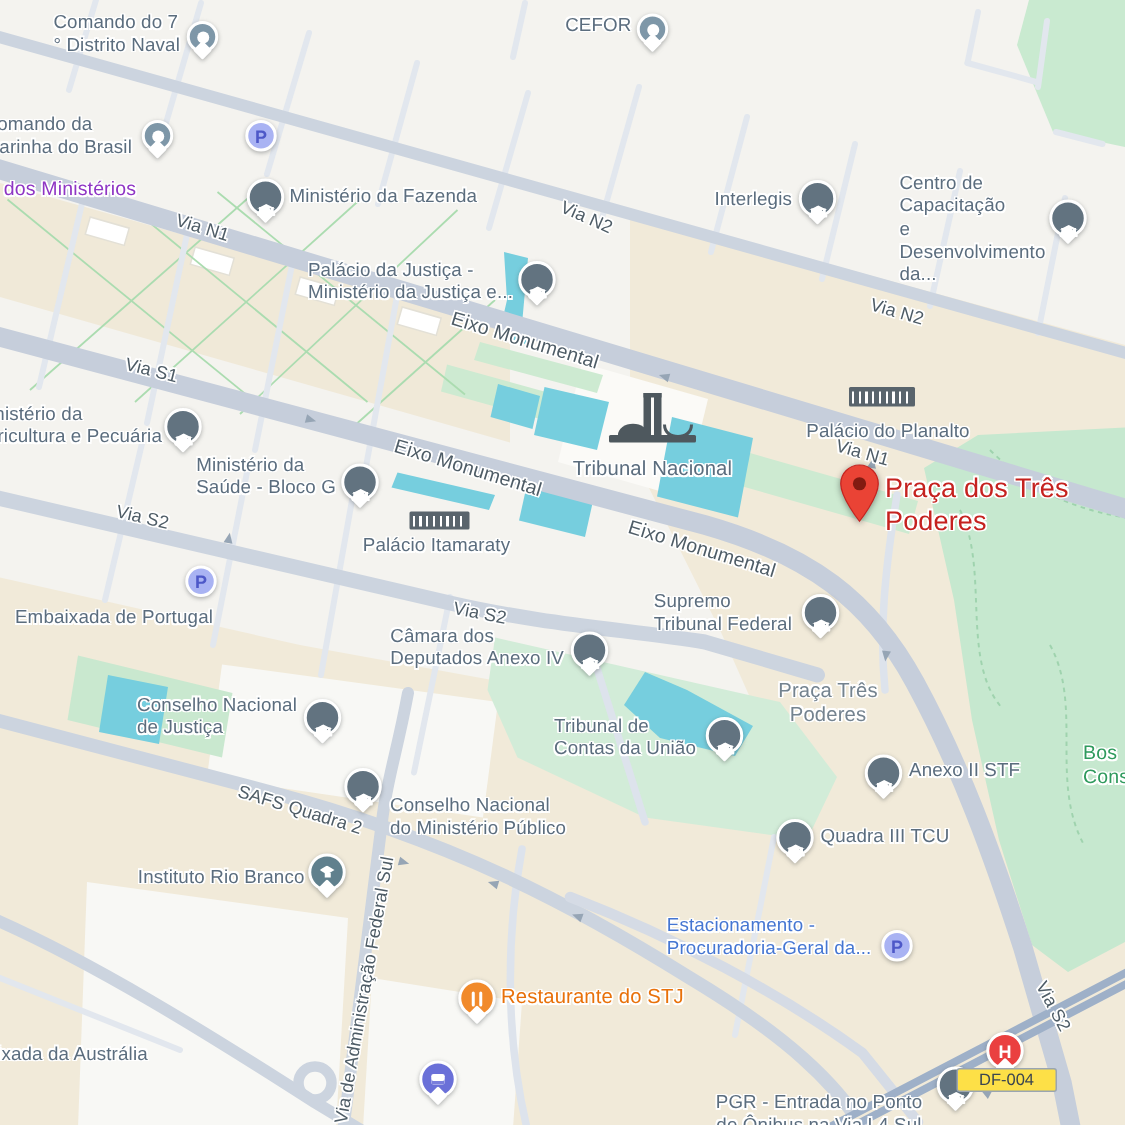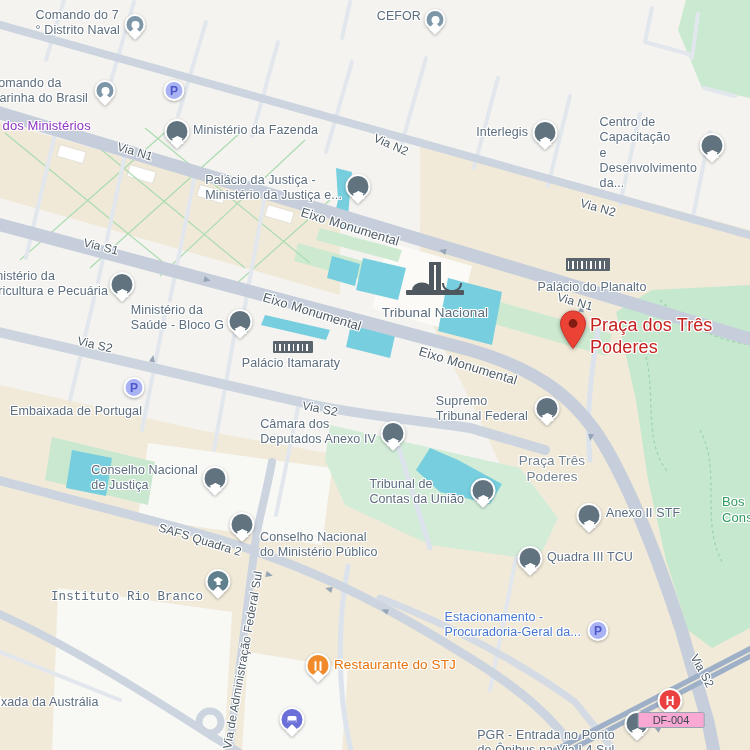--- a/index.html
+++ b/index.html
@@ -39,21 +39,21 @@
   .pletter{font-size:12px;font-weight:bold;color:#4d58c8;}
   .hletter{font-size:12px;font-weight:bold;color:#fff;}
   .fork{width:10px;height:10px;position:relative;}
   .fork i{position:absolute;top:0;width:2.4px;height:10px;background:#fff;border-radius:1px;}
   .fork .f1{left:1px;} .fork .f2{left:6px;}
   .bed{width:9px;height:7px;background:#fff;border-radius:1.5px;
        box-shadow:inset 0 -2.4px 0 rgba(106,112,216,.9);}
   .bldg{position:absolute;z-index:4;background:#59646c;border-radius:1px;}
   .bldg i{position:absolute;left:2px;right:2px;top:3px;bottom:2px;
           background:repeating-linear-gradient(90deg,#fff 0 1.5px,rgba(0,0,0,0) 1.5px 4.5px);}
-  .shield{position:absolute;z-index:6;transform:translate(-50%,-50%);background:#f9a8d4;
+  .shield{position:absolute;z-index:6;transform:translate(-50%,-50%);background:#fde047;
           border:1.5px solid #9aa5b1;border-radius:2px;color:#3c4650;font-size:11px;
           padding:1px 14px;white-space:nowrap;}
   .marker{position:absolute;z-index:7;transform:translate(-50%,-100%);
           filter:drop-shadow(0 1px 2px rgba(0,0,0,.4));}
 </style>
 </head>
 <body>
 
 <div id="map">
 
@@ -231,21 +231,21 @@
   <div class="lbl ra" style="left:198px;top:478px;">Conselho Nacional
 de Justiça</div>
   <div class="lbl ra" style="left:464px;top:492px;">Tribunal de
 Contas da União</div>
   <div class="lbl greenlbl la" style="left:722px;top:510px;">Bos
 Cons</div>
   <div class="lbl la" style="left:606px;top:514px;">Anexo II STF</div>
   <div class="lbl la" style="left:260px;top:545px;">Conselho Nacional
 do Ministério Público</div>
   <div class="lbl la" style="left:547px;top:558px;">Quadra III TCU</div>
-  <div class="lbl ra" style="left:203px;top:598px;font-family:Liberation Mono, monospace;">Instituto Rio Branco</div>
+  <div class="lbl ra" style="left:203px;top:585px;">Instituto Rio Branco</div>
   <div class="lbl blue ra" style="left:581px;top:625px;">Estacionamento -
 Procuradoria-Geral da...</div>
   <div class="lbl orange la" style="left:334px;top:665px;font-size:13.5px;">Restaurante do STJ</div>
   <div class="lbl la" style="left:-35px;top:703px;">Embaixada da Austrália</div>
   <div class="lbl" style="left:546px;top:723px;margin-top:20px;">PGR - Entrada no Ponto
 de Ônibus na Via L4 Sul</div>
 
   <div class="pin" style="left:135px;top:38px;">
     <div class="bub sm" style="background:#7e97a8;">
         <span class="dot"></span>

